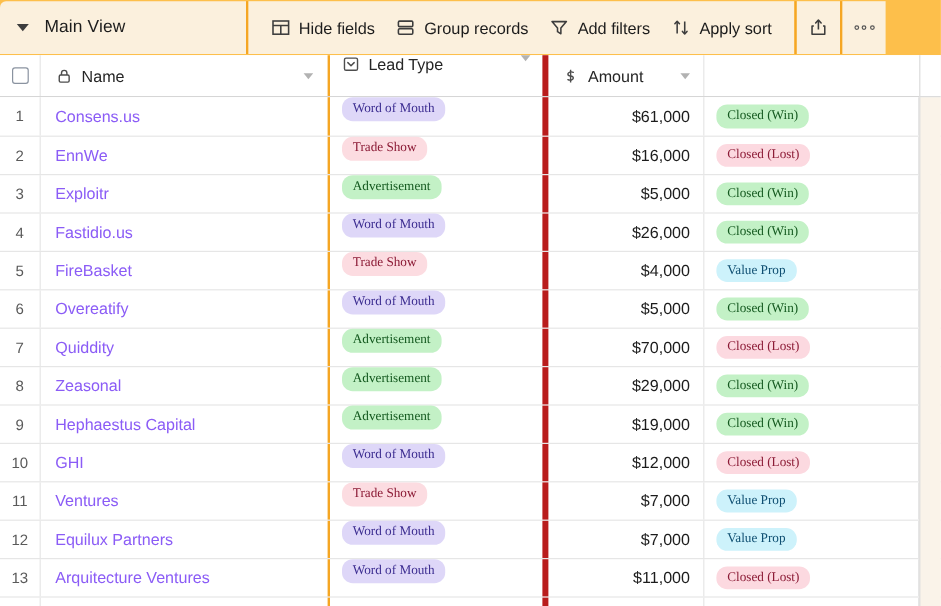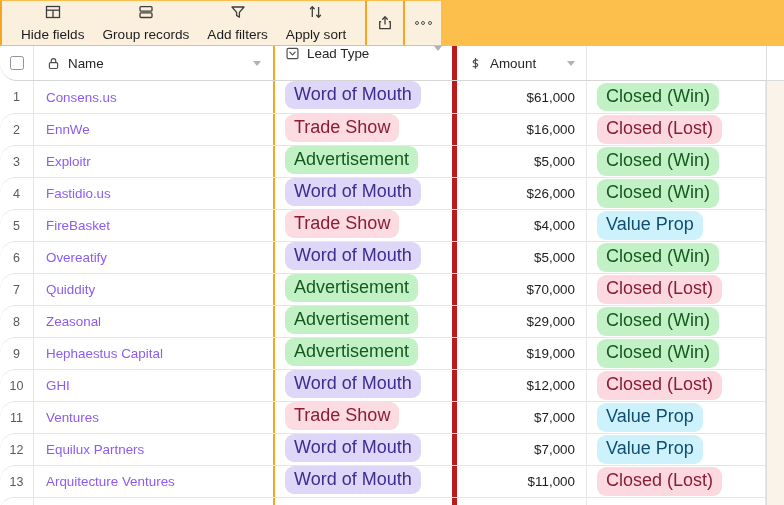--- a/index.html
+++ b/index.html
@@ -35,21 +35,21 @@
     border-left: 5px solid transparent;
     border-right: 5px solid transparent;
     border-top: 6px solid #3d3d3d;
   }
   .view-name { font-size: 14.5px; color: #1c1c1c; letter-spacing: .1px; }
   .tb-sep { width: 2px; background: #f5a623; height: 44px; margin-top: 1px; }
   .tb-actions { display: flex; align-items: center; padding: 0 10px; gap: 0; }
   .tb-btn {
     display: flex; align-items: center; gap: 7px;
     padding: 5px 9px; border-radius: 4px; cursor: pointer;
-    font-size: 13.6px; color: #1c1c1c; white-space: nowrap; flex-direction: column;
+    font-size: 13.6px; color: #1c1c1c; white-space: nowrap;
   }
   .tb-icon { width: 16px; height: 16px; display: block; flex: 0 0 16px; }
   .icon-btn {
     width: 36px; display: flex; align-items: center; justify-content: center;
     cursor: pointer;
   }
   .tb-right-pad { flex: 1; }
   .dots { display: flex; gap: 2.5px; align-items: center; }
   .dots i { width: 4px; height: 4px; border: 1px solid #555; border-radius: 50%; display: block; }
 
@@ -57,21 +57,21 @@
   .grid { position: absolute; top: 46px; left: 0; width: 784px; height: 459px; background: #fff; }
   .right-gutter {
     position: absolute; top: 0; right: 0; width: 18px; height: 459px;
     background: #faf3e9; border-left: 1px solid #dcdcdc;
   }
   .right-gutter-head {
     position: absolute; top: 0; right: 0; width: 18px; height: 35px;
     background: #ffffff; border-left: 1px solid #dcdcdc; border-bottom: 1px solid #dcdcdc;
   }
 
-  .row { display: flex; height: 32px; align-items: stretch; background: #fff; border-radius: 17px; }
+  .row { display: flex; height: 32px; align-items: stretch; background: #fff; }
   .header-row { height: 35px; border-bottom: 1px solid #d6d6d6; }
   .row + .row { border-top: 1px solid #e6e6e6; }
 
   .c-num {
     width: 34px; flex: 0 0 34px;
     display: flex; align-items: center; justify-content: center;
     font-size: 12.5px; color: #5a5a5a;
     border-right: 1px solid #e6e6e6;
   }
   .c-name {
@@ -116,35 +116,40 @@
   .chk {
     width: 14px; height: 14px; border: 1.6px solid #8a93a0; border-radius: 2.5px;
     background: #fff; cursor: pointer;
   }
   .hicon { width: 15px; height: 15px; flex: 0 0 15px; display: block; }
 
   .tag {
     display: inline-block;
     padding: 3px 9px 4px;
     border-radius: 9px;
-    font-size: 18px;
+    font-size: 11px;
     line-height: 1.18;
     white-space: nowrap;
+    font-family: Liberation Serif, serif;
   }
   .empty-row { height: 28px; }
   .empty-row .c-num, .empty-row .c-name, .empty-row .c-lead,
   .empty-row .c-amt, .empty-row .c-status { }
 </style>
 </head>
 <body>
 
 <div class="app">
 
   <div class="toolbar">
 
+    <div class="tb-group view-pill">
+      <span class="caret-down"></span>
+      <span class="view-name">Main View</span>
+    </div>
 
     <div class="tb-sep"></div>
 
     <div class="tb-group tb-actions">
 
       <div class="tb-btn">
         <svg class="tb-icon" viewBox="0 0 16 16">
           <rect x="1.5" y="2.5" width="13" height="11" fill="none" stroke="#3d3d3d" stroke-width="1.3"></rect>
           <line x1="1.5" y1="6.2" x2="14.5" y2="6.2" stroke="#3d3d3d" stroke-width="1.3"></line>
           <line x1="8" y1="6.2" x2="8" y2="13.5" stroke="#3d3d3d" stroke-width="1.3"></line>

